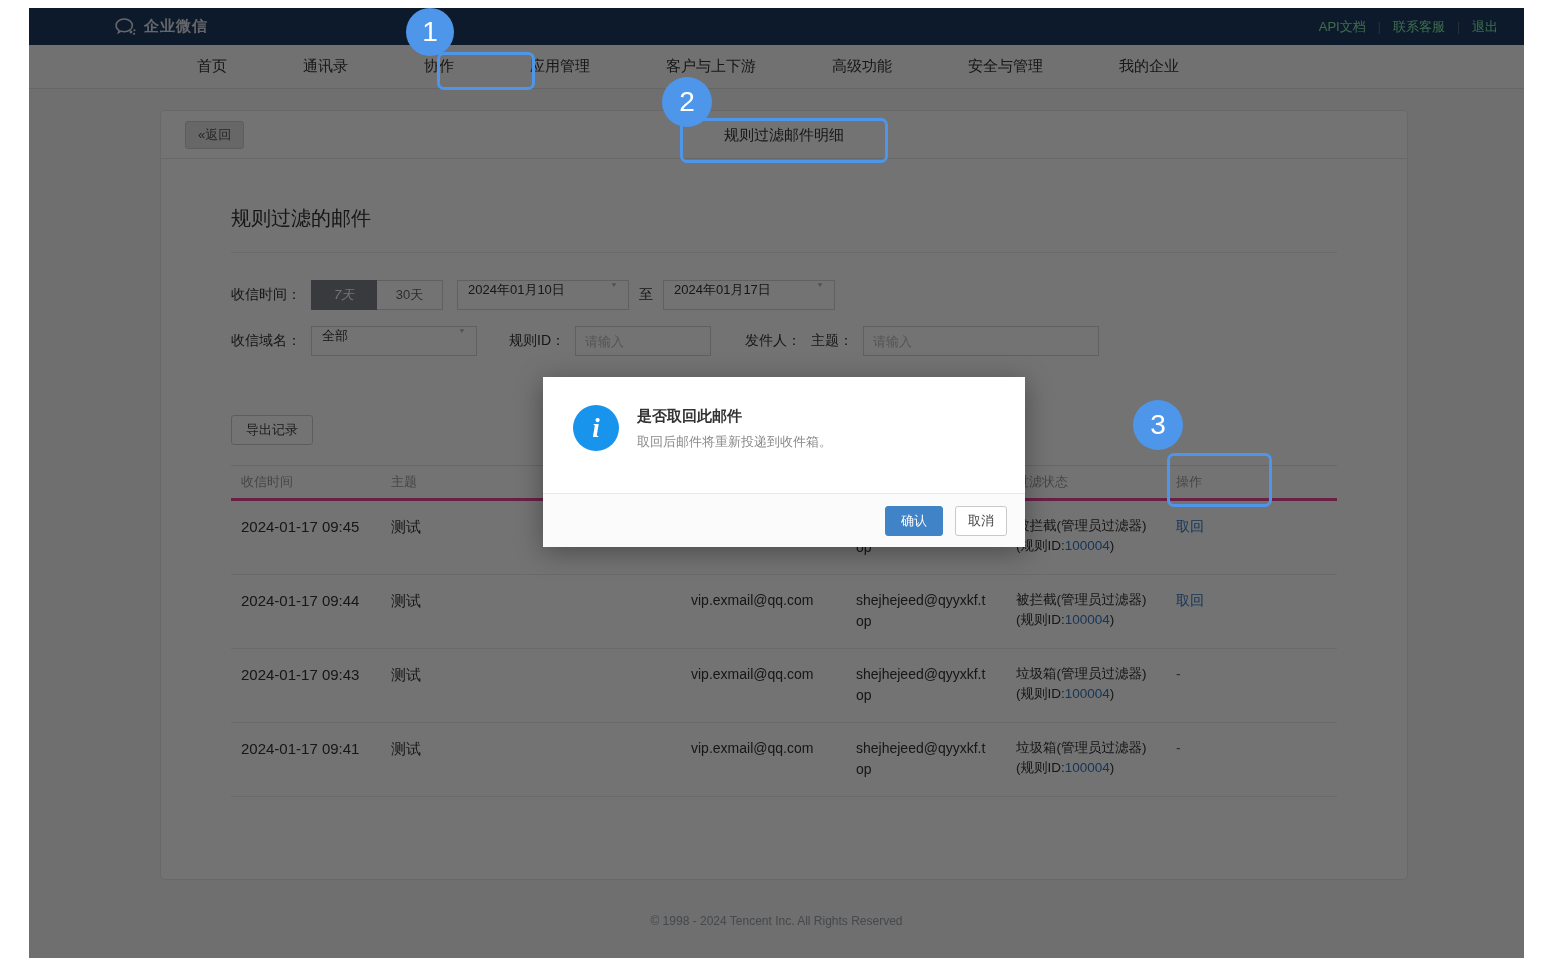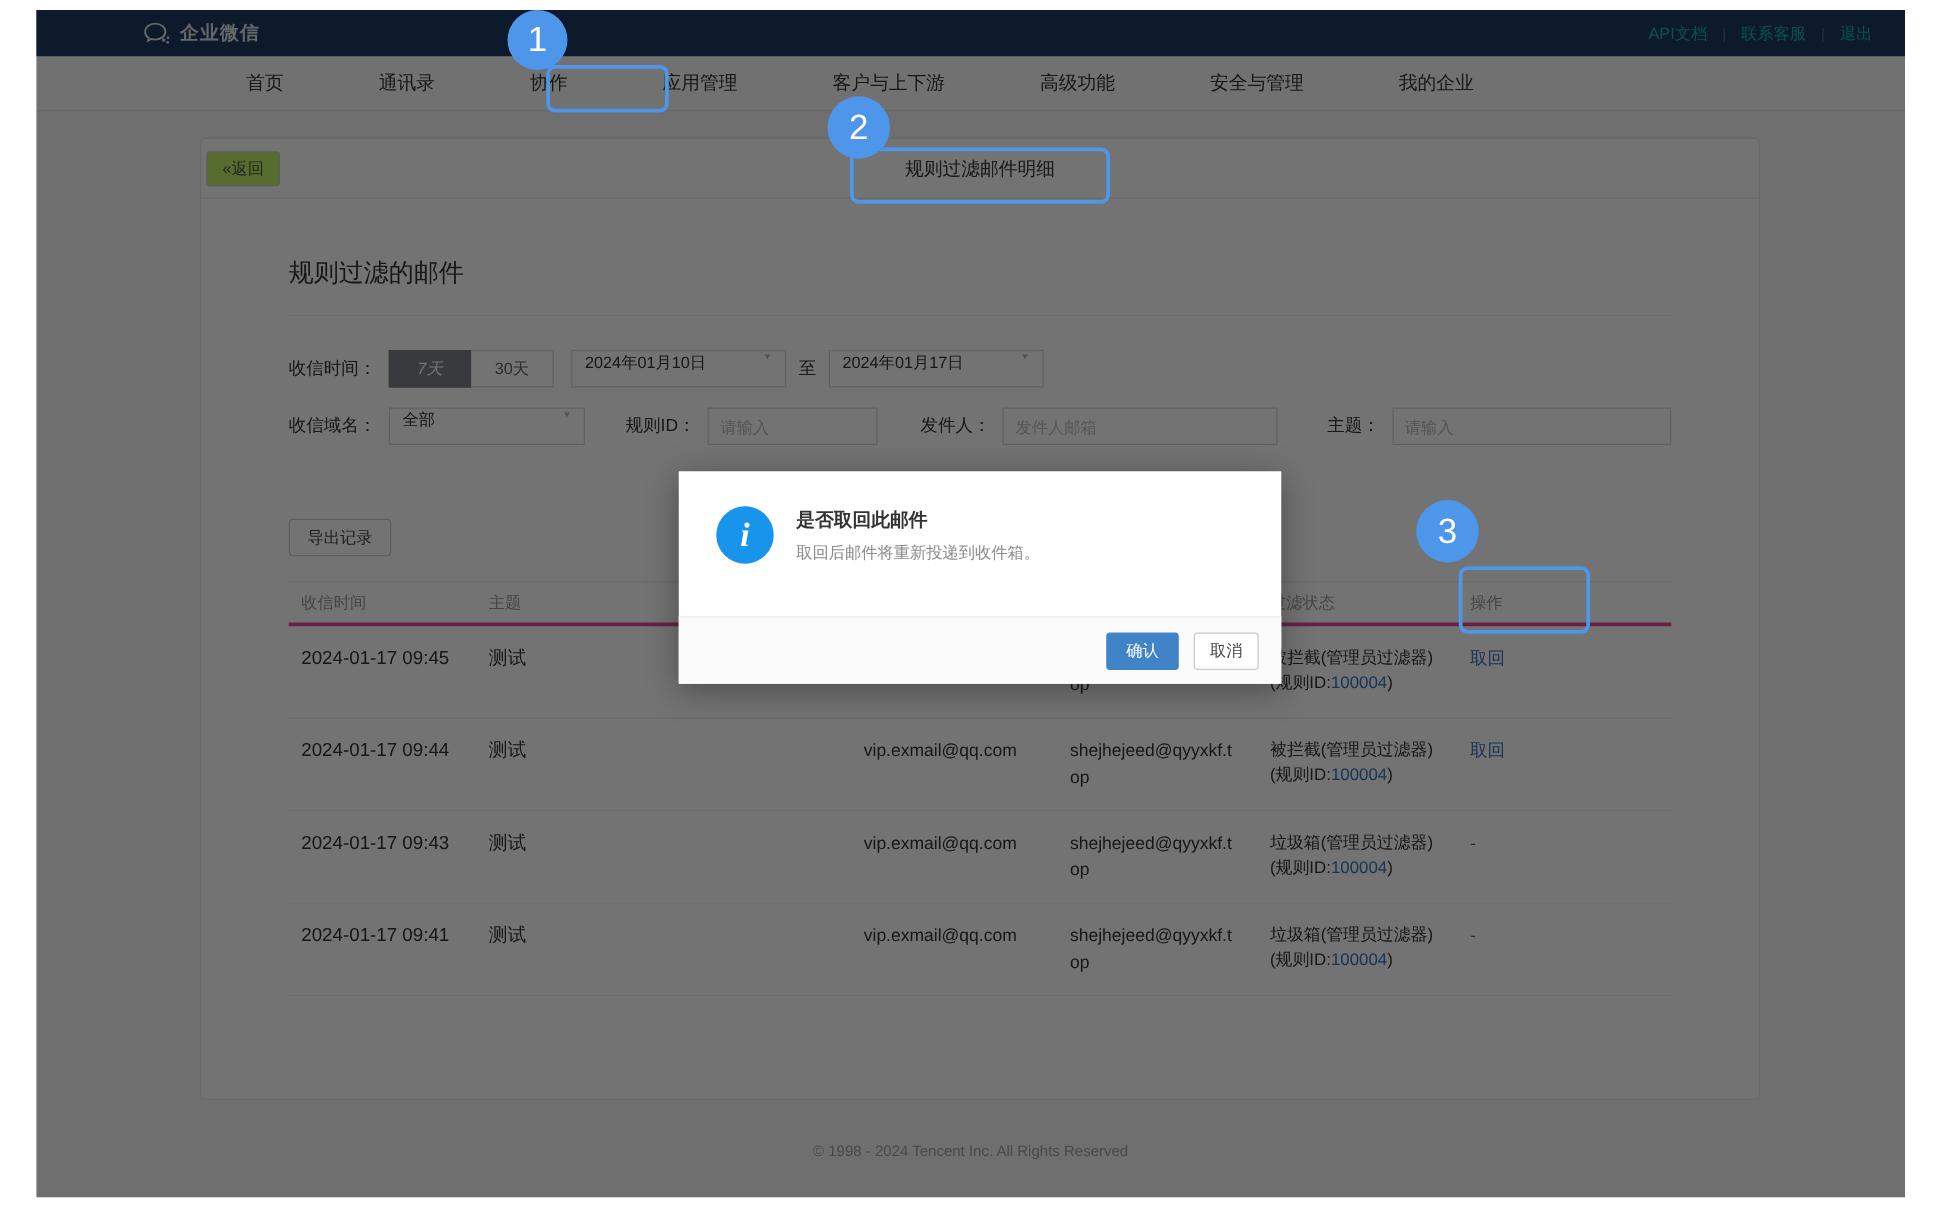--- a/index.html
+++ b/index.html
@@ -11,33 +11,33 @@
 
   
   .topbar { position:relative; height:37px; background:#1e3a5f; display:flex;
     align-items:center; }
   .logo { position:absolute; left:86px; display:flex; align-items:center; gap:7px; }
   .logo-icon { width:22px; height:18px; display:inline-flex; }
   .logo-text { color:#dfe5ec; font-size:15px; font-weight:bold; letter-spacing:1px; }
   .topbar-links { position:absolute; right:26px; display:flex; align-items:center; gap:12px;
     color:#b7c1cd; font-size:13px; }
   .topbar-links .sep { color:#5a6f88; font-size:12px; }
-  .topbar-links a { color:#14b8a6; text-decoration:none; cursor:pointer; }
+  .topbar-links a { color:#86efac; text-decoration:none; cursor:pointer; }
 
   
   .navrow { height:44px; background:#fbfbfc; border-bottom:1px solid #e2e2e2;
     display:flex; align-items:center; padding-left:168px; gap:76px; }
   .nav-tab { font-size:15px; color:#333; cursor:pointer; white-space:nowrap; }
 
   
   .panel { position:absolute; left:131px; top:102px; width:1248px; height:770px;
     background:#ffffff; border:1px solid #e6e6e6; border-radius:5px; }
   .panel-head { position:relative; height:48px; border-bottom:1px solid #e8e8e8; }
-  .back-btn { position:absolute; left:4px; top:10px; height:28px; padding:0 12px;
-    background:#bef264; border:1px solid #cfcfcf; border-radius:3px; font-size:13px;
+  .back-btn { position:absolute; left:24px; top:10px; height:28px; padding:0 12px;
+    background:#e5e5e5; border:1px solid #cfcfcf; border-radius:3px; font-size:13px;
     color:#555; display:inline-flex; align-items:center; cursor:pointer; }
   .panel-title { position:absolute; left:0; right:0; top:0; height:48px; display:flex;
     align-items:center; justify-content:center; font-size:15px; color:#333; }
 
   .panel-body { padding:0 70px; }
   .heading { margin-top:46px; font-size:20px; color:#333; font-weight:normal; }
   .heading-divider { margin-top:20px; border-bottom:1px solid #ececec; }
 
   .filters { margin-top:26px; }
   .filter-row { display:flex; align-items:center; height:32px; margin-bottom:14px; }
@@ -197,21 +197,20 @@
 
         <div class="filter-row" data-interactable="false">
           <span class="f-label" data-interactable="false">收信域名：</span>
           <div class="sel sel-domain" data-interactable="true">
             <span data-interactable="false">全部</span>
             <span class="caret" data-interactable="false">▼</span>
           </div>
           <span class="f-label" data-interactable="false">规则ID：</span>
           <input class="inp inp-rule" data-interactable="true" placeholder="请输入" style="">
           <span class="f-label" data-interactable="false">发件人：</span>
-          <input class="inp inp-sender" data-interactable="true" placeholder="发件人邮箱" style="">
           <span class="f-label" data-interactable="false">主题：</span>
           <input class="inp inp-subject" data-interactable="true" placeholder="请输入" style="">
         </div>
       </div>
 
       <button class="export-btn" data-interactable="true">导出记录</button>
 
       <div class="table" data-interactable="false">
         <div class="trow thead" data-interactable="false">
           <div class="tcell" data-interactable="false">收信时间</div>

